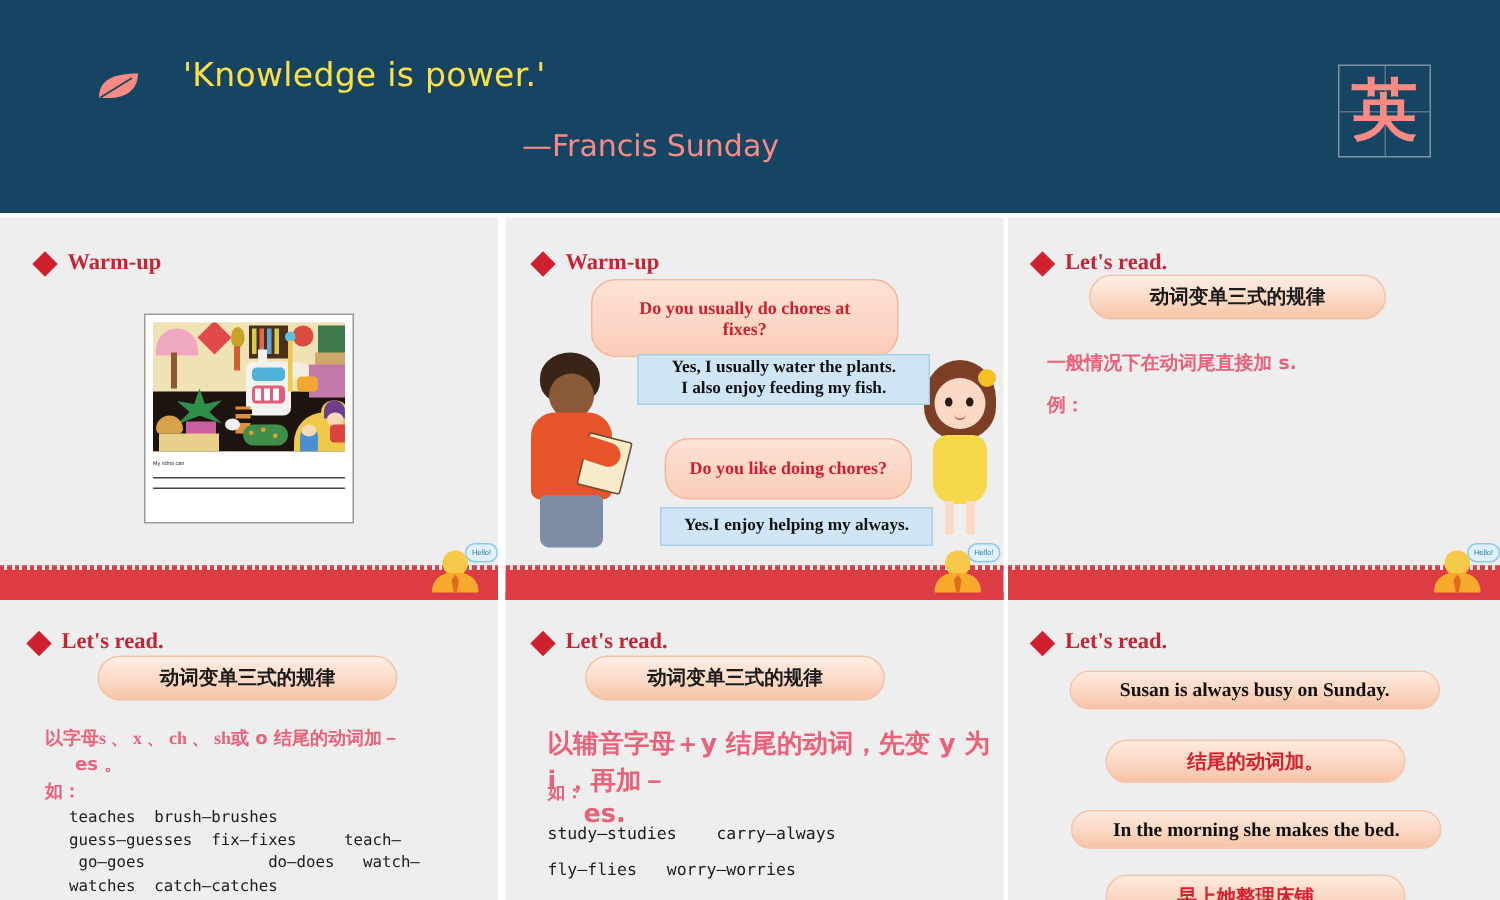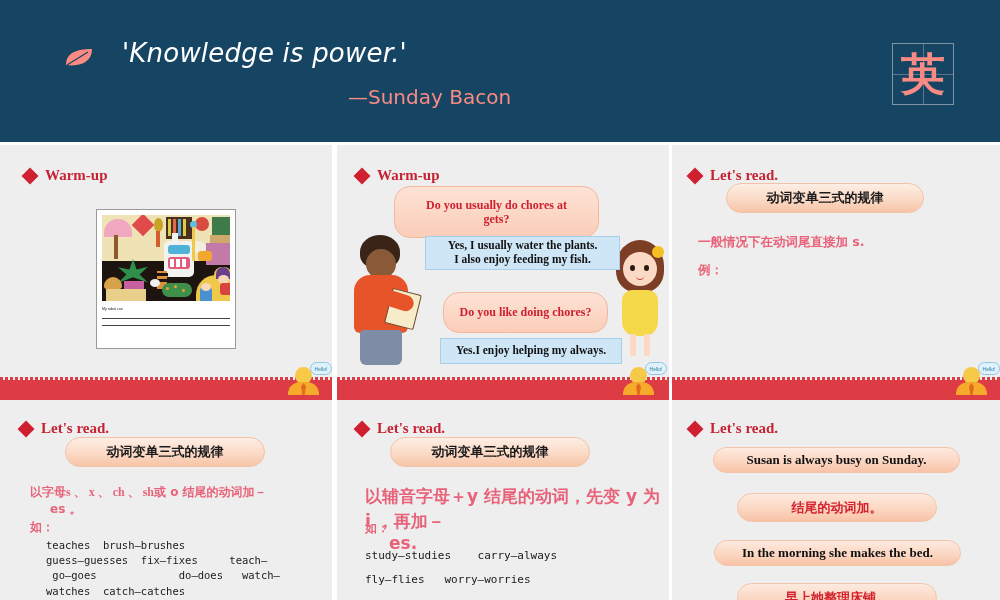--- a/index.html
+++ b/index.html
@@ -5,23 +5,23 @@
   * { margin:0; padding:0; box-sizing:border-box; }
   html,body { width:1000px; height:600px; overflow:hidden; background:#ffffff;
               font-family:"Liberation Serif", serif; }
 
   #root { position:relative; width:1000px; height:600px; background:#ffffff; }
 
   
   .banner { position:absolute; left:0; top:0; width:1000px; height:142px;
             background:#164563; overflow:hidden; }
   .leaf-icon { position:absolute; left:64px; top:47px; width:30px; height:22px; }
-  .quote-main { position:absolute; left:122px; top:38px; color:#ffffff;
-                font-family:"DejaVu Sans", sans-serif; font-size:26px;
-                font-weight:400; letter-spacing:.2px; white-space:nowrap;font-style:italic; }
+  .quote-main { position:absolute; left:122px; top:38px; color:#fde047;
+                font-family:"DejaVu Sans", sans-serif; font-size:22px;
+                font-weight:400; letter-spacing:.2px; white-space:nowrap; }
   .quote-author { position:absolute; left:348px; top:85px; color:#f98b84;
                   font-family:"DejaVu Sans", sans-serif; font-size:20px;
                   white-space:nowrap; }
   .logo-box { position:absolute; left:892px; top:43px; width:62px; height:62px;
               border:1px solid #7f93a6; }
   .logo-box .vline { position:absolute; left:50%; top:0; width:1px; height:100%;
                      background:#5f7488; }
   .logo-box .hline { position:absolute; top:50%; left:0; height:1px; width:100%;
                      background:#5f7488; }
   .logo-glyph { position:absolute; inset:0; display:flex; align-items:center;
@@ -155,21 +155,21 @@
 <body>
 
 <div id="root">
 
   <div class="banner">
     <svg class="leaf-icon" viewBox="0 0 30 22">
       <path d="M2 18 C2 6 12 2 28 2 C28 14 18 20 2 18 Z" fill="#f98b84"></path>
       <path d="M3 18 L24 5" stroke="#164563" stroke-width="1.2" fill="none"></path>
     </svg>
     <div class="quote-main">'Knowledge is power.'</div>
-    <div class="quote-author">—Sunday Bacon</div>
+    <div class="quote-author">—Francis Sunday</div>
     <div class="logo-box">
       <div class="vline"></div>
       <div class="hline"></div>
       <div class="logo-glyph">英</div>
     </div>
   </div>
 
   <div class="panel p-r1 c1">
     <div class="sec-head" style="left:24px; top:22px;">
       <span class="diamond"></span>
@@ -252,21 +252,21 @@
     <div class="eyeR"></div>
       <div class="mouth"></div>
       <div class="flower"></div>
     <div class="dress"></div>
       <div class="legL"></div>
       <div class="legR"></div>
   </div>
 
   <div class="bubble-q" style="left:394px; top:186px; width:205px; height:52px; font-size:12px; flex-direction:column;">
     <span>Do you usually do chores at</span>
-    <span>gets?</span>
+    <span>fixes?</span>
   </div>
   <div class="bubble-a" style="left:425px; top:236px; width:195px; height:34px; font-size:11.5px; flex-direction:column;">
     <span>Yes, I usually water the plants.</span>
     <span>I also enjoy feeding my fish.</span>
   </div>
   <div class="bubble-q" style="left:443px; top:292px; width:165px; height:41px; font-size:12px;">Do you like doing chores?</div>
   <div class="bubble-a" style="left:440px; top:338px; width:182px; height:26px; font-size:11.5px;">Yes.I enjoy helping my always.</div>
 
   <div class="panel p-r1 c3">
     <div class="sec-head" style="left:17px; top:22px;">

